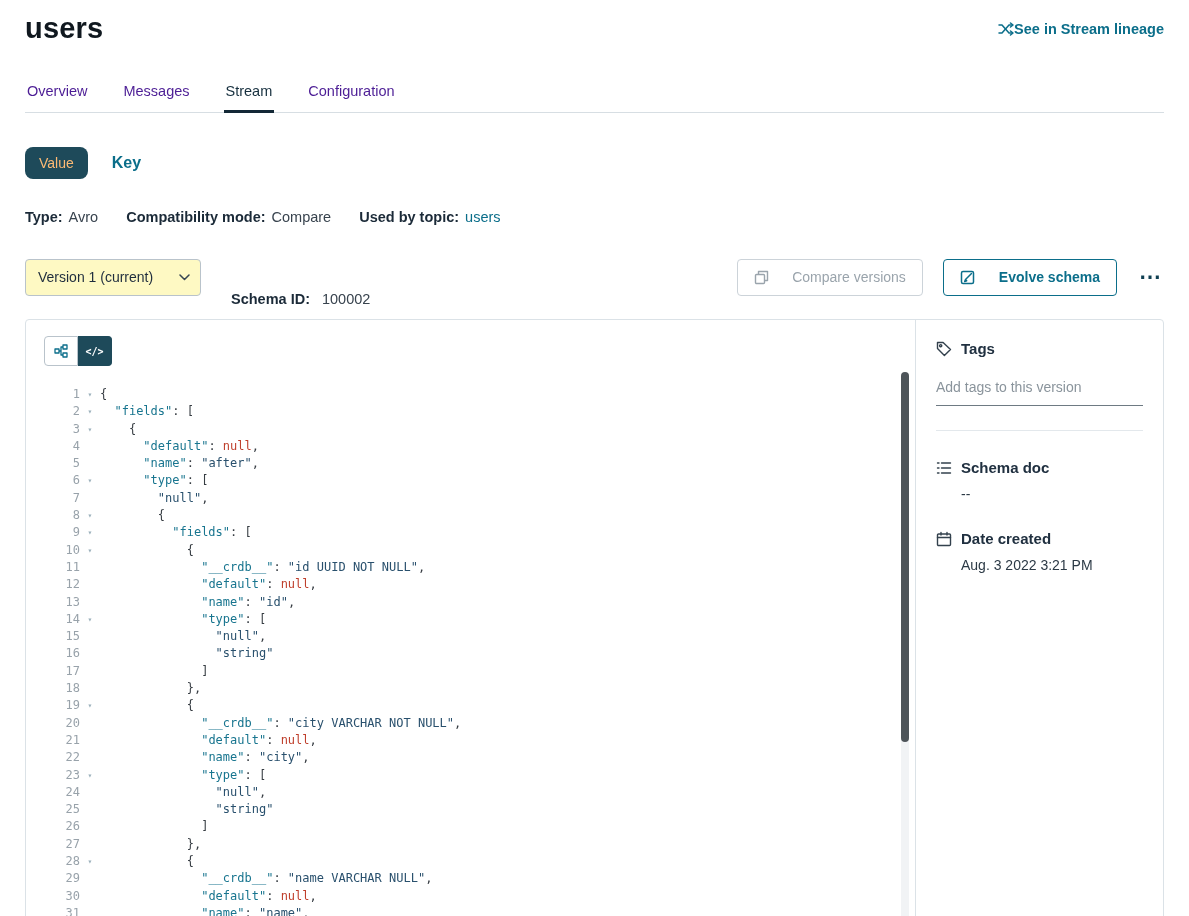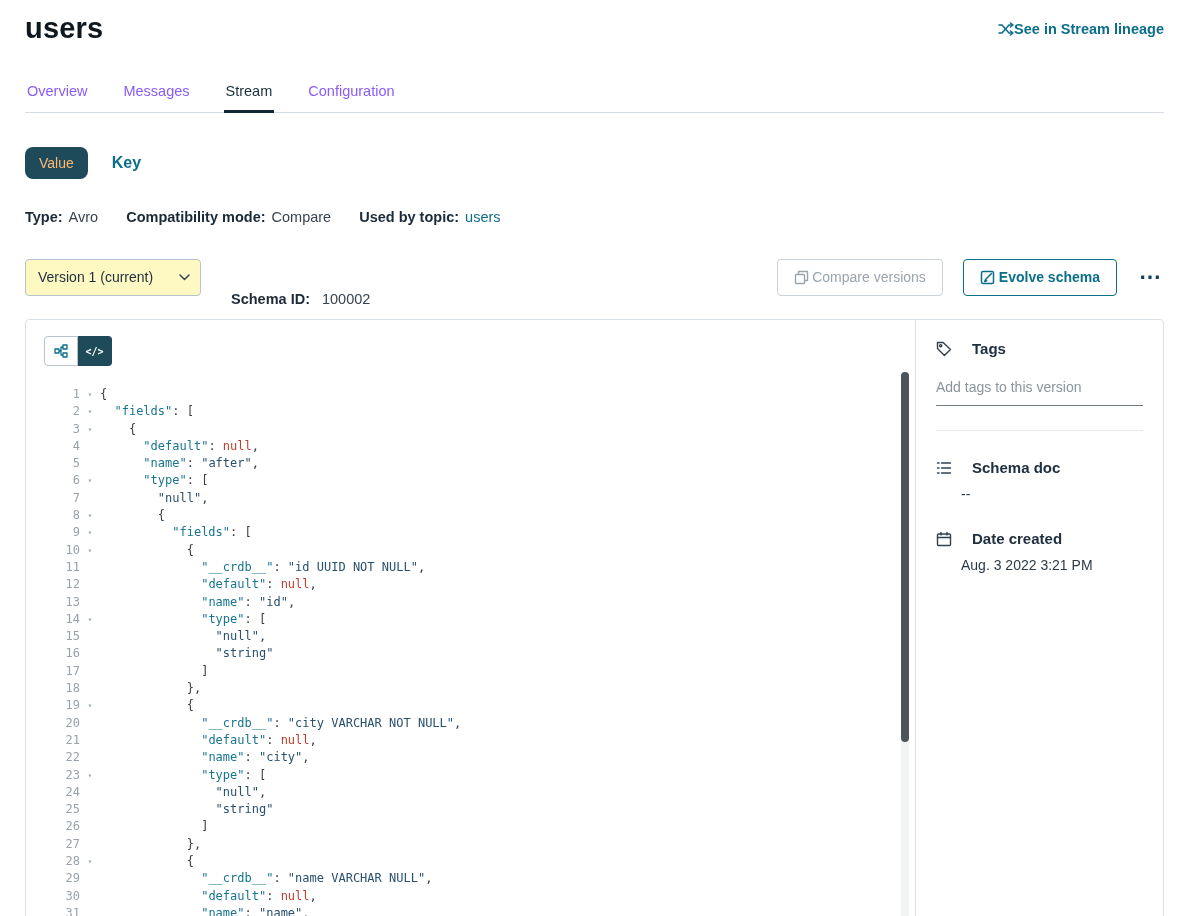--- a/index.html
+++ b/index.html
@@ -14,21 +14,21 @@
   
   .header { display: flex; justify-content: space-between; align-items: center; padding-top: 12px; }
   .title { font-size: 29px; font-weight: 700; color: #10181f; letter-spacing: 0.2px; }
   .lineage-link {
     display: inline-flex; align-items: flex-start; gap: 0;
     color: var(--accent, #0b6e8a); font-size: 14.5px; font-weight: 600; cursor: pointer;
   }
 
   
   .tabs { display: flex; gap: 32px; margin-top: 30px; border-bottom: 1px solid #d7dee3; }
-  .tab { padding: 8px 2px 13px; font-size: 14.5px; color: #8b5cf6; cursor: pointer; position: relative; }
+  .tab { padding: 8px 2px 13px; font-size: 14.5px; color: #4c1d95; cursor: pointer; position: relative; }
   .tab.active { color: #17303f; }
   .tab.active::after {
     content: ""; position: absolute; left: 0; right: 0; bottom: -1px; height: 3px;
     background: var(--tab-active-underline, #132836);
   }
 
   
   .mode-toggle { margin-top: 34px; display: flex; align-items: center; gap: 24px; }
   .value-btn {
     background: var(--dark-button-bg, #1e4a5a); color: #fdba74; border: none;
@@ -53,21 +53,21 @@
   .select-wrap select {
     width: 100%; height: 37px; border: 1px solid #b9c3cb; border-radius: 4px;
     padding: 0 28px 0 12px; font-size: 14px; color: #1f2d3d; background: #fef9c3;
     appearance: none; -webkit-appearance: none; font-family: "Liberation Sans", sans-serif;
   }
   .select-wrap .chevron { position: absolute; right: 11px; top: 15px; pointer-events: none; }
   .schema-id { margin-left: 30px; font-size: 14.5px; display: inline-flex; gap: 12px; margin-top: 44px; }
   .bar-right { margin-left: auto; display: flex; align-items: center; gap: 20px; }
   .btn {
     height: 37px; padding: 4px 16px; border-radius: 4px; font-size: 14px;
-    display: inline-flex; align-items: center; gap: 3px; background: #fff; cursor: pointer;
+    display: inline-flex; align-items: center; gap: 23px; background: #fff; cursor: pointer;
     font-family: "Liberation Sans", sans-serif;
   }
   .btn-compare { border: 1px solid #ccd3d9; color: #9aa4ac; }
   .btn-evolve { border: 1px solid var(--accent, #0b6e8a); color: var(--accent, #0b6e8a); font-weight: 600; }
   .more-btn {
     background: none; border: none; color: #0f3f52; font-size: 22px; font-weight: 700;
     cursor: pointer; line-height: 1; padding: 0 2px; letter-spacing: 1px;
   }
 
   
@@ -91,21 +91,21 @@
   .tok-key  { color: var(--code-key, #18758f); }
   .tok-str  { color: var(--code-string, #29506d); }
   .tok-null { color: var(--code-null, #bf3f2c); }
   .tok-punc { color: var(--code-punc, #363c42); }
 
   .scroll-track { position: absolute; top: 52px; right: 6px; bottom: 12px; width: 8px; background: #f1f3f5; border-radius: 4px; }
   .scroll-thumb { position: absolute; top: 0; left: 0; width: 8px; height: 370px; background: #4d5459; border-radius: 4px; }
 
   
   .sidebar { width: 248px; border-left: 1px solid #dbe2e7; padding: 20px 20px 0; flex: none; }
-  .side-title { display: flex; align-items: center; gap: 20px; font-size: 15px; font-weight: 700; color: #203040; }
+  .side-title { display: flex; align-items: center; gap: 9px; font-size: 15px; font-weight: 700; color: #203040; }
   .tags-input {
     width: 100%; border: none; border-bottom: 1px solid #6e7a83; background: transparent;
     margin-top: 14px; padding: 8px 0 10px; font-size: 14px; color: #1f2d3d; outline: none;
     font-family: "Liberation Sans", sans-serif;
   }
   .tags-input::placeholder { color: #8a949c; }
   .side-divider { border-bottom: 1px solid #e3e8ec; margin-top: 24px; }
   .side-section { margin-top: 28px; }
   .side-value { margin-left: 25px; margin-top: 10px; font-size: 14px; color: #2c3a46; }
 

